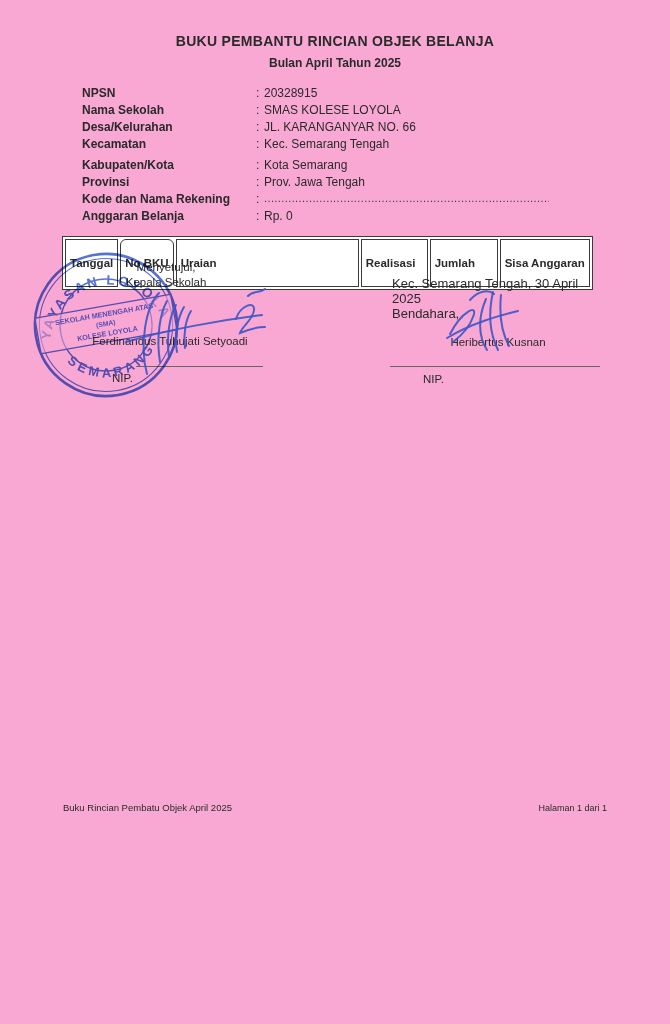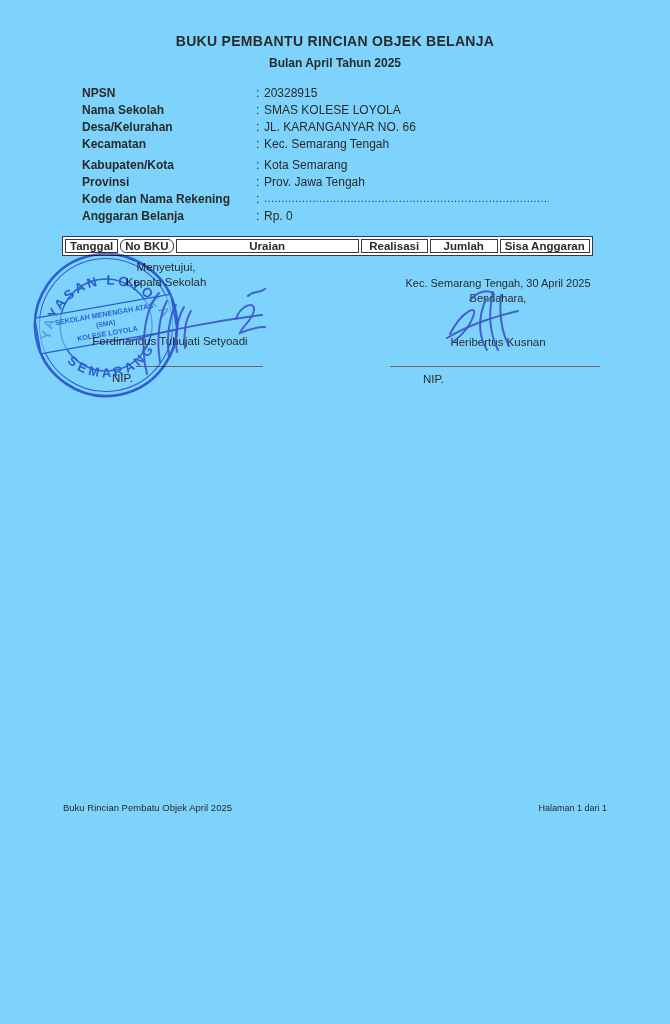--- a/index.html
+++ b/index.html
@@ -5,47 +5,47 @@
   :root{
     --text:#2a2a2a;
     --stamp-blue:#4060cc;
     --ink-blue:#3c55c5;
     --line-gray:#666666;
     --border:#3a3a3a;
   }
   *{margin:0;padding:0;box-sizing:border-box;}
   html,body{background:#ffffff;}
   body{font-family:"Liberation Sans","DejaVu Sans",sans-serif;color:var(--text);}
-  .page{position:relative;width:670px;height:1024px;background:#7dd3fc;overflow:hidden;}
+  .page{position:relative;width:670px;height:1024px;background:#f9a8d4;overflow:hidden;}
 
   
   .doc-header{position:absolute;top:33px;left:0;width:670px;text-align:center;}
   .doc-title{font-size:14px;font-weight:bold;letter-spacing:.3px;}
   .doc-subtitle{font-size:12px;margin-top:7px;font-weight:bold;}
 
   
   .info-block{position:absolute;left:63px;top:86px;width:560px;}
   .info-row{display:flex;align-items:flex-start;height:17px;font-size:12px;margin-left:19px;}
   .info-row.gap-before{margin-top:4px;}
   .info-label{width:174px;font-weight:bold;flex:0 0 174px;}
   .info-sep{width:8px;flex:0 0 8px;}
   .info-value{white-space:nowrap;}
   .info-value.dots{letter-spacing:.4px;font-size:11px;color:#3a3a3a;overflow:hidden;max-width:285px;}
 
   
   .ledger-table{position:absolute;left:62px;top:236px;border-collapse:separate;border-spacing:2px;
     border:1.5px solid var(--border);background:#fff;}
   .ledger-table th{border:1px solid var(--border);font-size:11.5px;font-weight:bold;
-    padding:0 4px;text-align:center;white-space:nowrap;}
+    padding:17px 4px;text-align:left;white-space:nowrap;}
   .col-tanggal{width:52px;} .col-nobku{width:50px;border-radius:6px;} .col-uraian{width:183px;}
   .col-realisasi{width:67px;} .col-jumlah{width:68px;} .col-sisa{width:88px;}
 
   
   .sig-left{position:absolute;left:60px;top:260px;width:212px;text-align:center;font-size:11.5px;line-height:15px;}
-  .sig-right{position:absolute;left:392px;top:276px;width:212px;text-align:center;font-size:11px;line-height:15px;}
+  .sig-right{position:absolute;left:392px;top:276px;width:212px;text-align:left;font-size:13px;line-height:15px;}
   .sig-name-left{position:absolute;left:60px;top:335px;width:220px;text-align:center;font-size:11.5px;}
   .sig-name-right{position:absolute;left:392px;top:336px;width:212px;text-align:center;font-size:11.5px;}
   .sig-line{position:absolute;height:0;border-top:1.3px solid var(--line-gray);}
   .sig-line.left{left:136px;top:366px;width:127px;}
   .sig-line.right{left:390px;top:366px;width:210px;}
   .nip{position:absolute;font-size:11.5px;}
   .nip.left{left:112px;top:372px;}
   .nip.right{left:423px;top:373px;}
 
   

